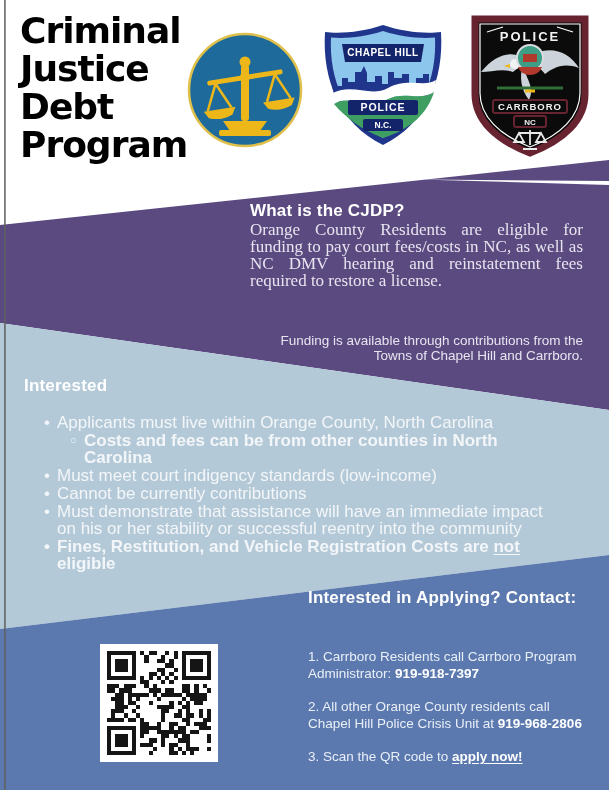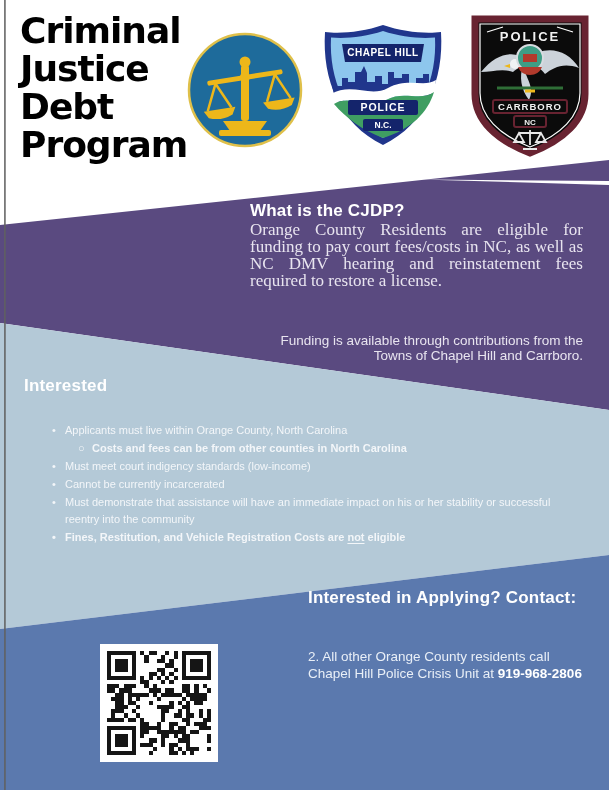--- a/index.html
+++ b/index.html
@@ -32,22 +32,22 @@
   }
   .cjdp-p2{
     left:250px;top:297px;width:333px;
     color:var(--on_purple);font-size:13.5px;line-height:15px;
     text-align:right;
     margin-top:36px;
   }
 
   .elig-head{left:24px;top:376px;}
   .elig-list{
-    left:40px;top:410px;width:514px;margin:12px;padding:0;list-style:none;
-    color:var(--on_light);font-size:11px;line-height:17px;
+    left:40px;top:410px;width:514px;margin:4px;padding:0;list-style:none;
+    color:var(--on_light);font-size:17px;line-height:17px;
   }
   .elig-list li{position:relative;margin:0 0 1px 0;}
   .elig-list li.b1{padding-left:13px;}
   .elig-list li.b2{padding-left:40px;}
   .elig-list li.b1::before{content:"•";position:absolute;left:0;top:0;}
   .elig-list li.b2::before{content:"○";position:absolute;left:26px;top:0;font-size:11px;}
   .elig-list li.bold{font-weight:bold;}
   .elig-list u{text-underline-offset:2px;}
 
   
@@ -144,21 +144,21 @@
 
   <div class="abs h-white cjdp-head">What is the CJDP?</div>
   <div class="abs cjdp-p1">Orange County Residents are eligible for funding to pay court fees/costs in NC, as well as NC DMV hearing and reinstatement fees required to restore a license.</div>
   <div class="abs cjdp-p2">Funding is available through contributions from the Towns of Chapel Hill and Carrboro.</div>
 
   <div class="abs h-white elig-head">Interested</div>
   <ul class="abs elig-list">
       <li class="b1">Applicants must live within Orange County, North Carolina</li>
       <li class="b2 bold">Costs and fees can be from other counties in North Carolina</li>
       <li class="b1">Must meet court indigency standards (low-income)</li>
-      <li class="b1">Cannot be currently incarcerated</li>
+      <li class="b1">Cannot be currently contributions</li>
       <li class="b1">Must demonstrate that assistance will have an immediate impact on his or her stability or successful reentry into the community</li>
       <li class="b1 bold">Fines, Restitution, and Vehicle Registration Costs are <u>not</u> eligible</li>
     </ul>
 
   <div class="abs qr-box">
     <svg id="qr-svg" width="104" height="104" viewBox="0 0 25 25" shape-rendering="crispEdges">
         <g style="fill:var(--qr_dark)">
           <rect x="0" y="0" width="1" height="1"></rect>
           <rect x="1" y="0" width="1" height="1"></rect>
           <rect x="2" y="0" width="1" height="1"></rect>
@@ -458,16 +458,18 @@
           <rect x="15" y="24" width="1" height="1"></rect>
           <rect x="16" y="24" width="1" height="1"></rect>
           <rect x="18" y="24" width="1" height="1"></rect>
           <rect x="20" y="24" width="1" height="1"></rect>
         </g>
       </svg>
   </div>
 
   <div class="abs h-white contact-head">Interested in Applying? Contact:</div>
   <div class="abs contact-items">
+      <p>1. Carrboro Residents call Carrboro Program Administrator: <strong>919-918-7397</strong></p>
       <p>2. All other Orange County residents call Chapel Hill Police Crisis Unit at <strong>919-968-2806</strong></p>
+      <p>3. Scan the QR code to <strong class="apply-link">apply now!</strong></p>
     </div>
 
 </div>
 
 </body></html>

